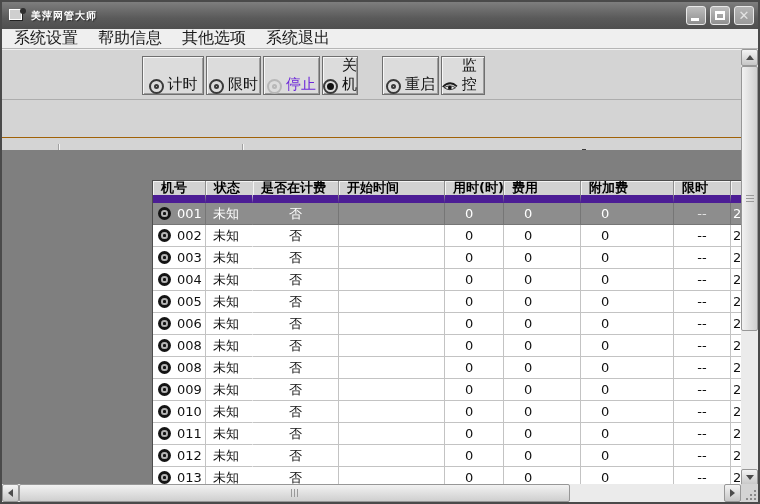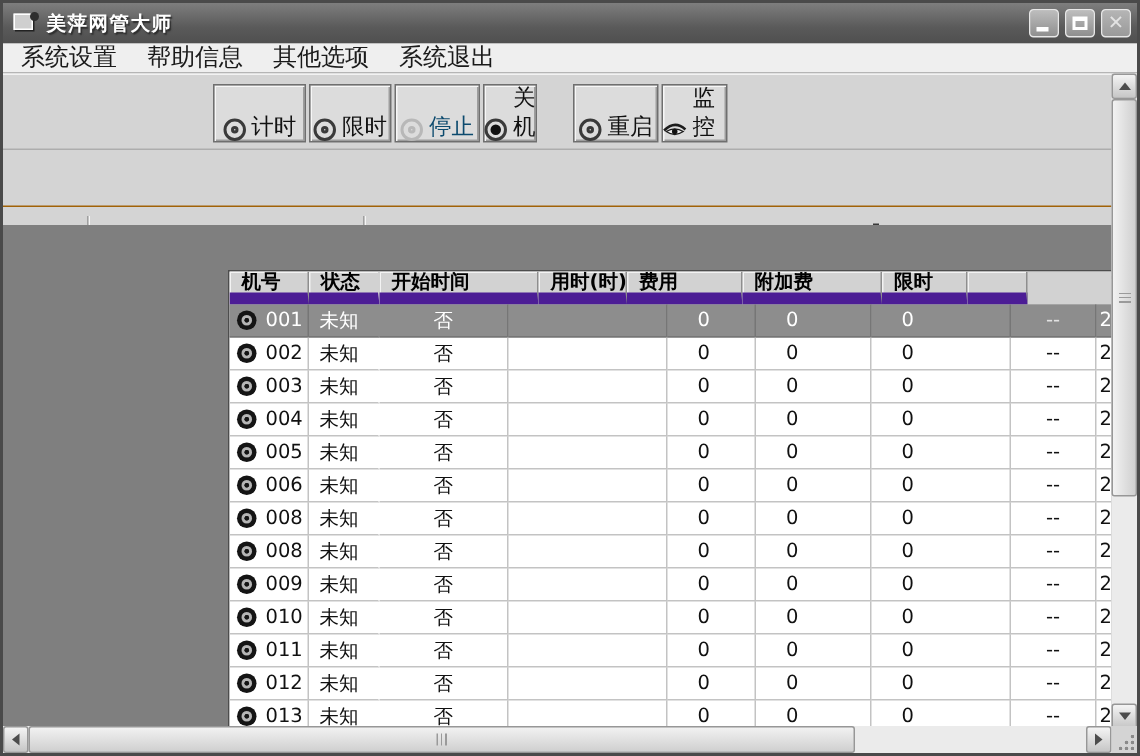--- a/index.html
+++ b/index.html
@@ -10,21 +10,21 @@
 
   
   .titlebar { position:absolute; left:0; top:0; width:756px; height:27px;
     background:linear-gradient(#7e7e7e,#5a5a5a 60%,#4f4f4f);
     display:flex; align-items:center; padding:0 4px; }
   .app-icon { width:17px; height:15px; margin:0 5px 0 3px; position:relative; }
   .app-icon .scr { position:absolute; left:0; top:1px; width:13px; height:11px;
     background:#cfcfcf; border:1px solid #fff; box-shadow:1px 1px 0 #222; }
   .app-icon .dot { position:absolute; right:0; top:0; width:6px; height:6px;
     background:#2e2e2e; border-radius:50%; }
-  .title-text { color:#fff; font-weight:bold; font-size:13px;
+  .title-text { color:#fff; font-weight:bold; font-size:10px;
     text-shadow:1px 1px 1px #2a2a2a; letter-spacing:1px; }
   .win-btns { margin-left:auto; display:flex; gap:4px; }
   .win-btn { width:20px; height:19px; border:1px solid #e8e8e8; border-radius:3px;
     background:linear-gradient(#bdbdbd,#8f8f8f); position:relative; }
   .win-btn.close { background:linear-gradient(#b5b5b5,#9a9a9a); }
   .glyph-min { position:absolute; left:4px; bottom:3px; width:8px; height:3px; background:#fff; }
   .glyph-max { position:absolute; left:4px; top:4px; width:10px; height:9px;
     border:2px solid #fff; border-top-width:3px; }
   .glyph-x { position:absolute; left:0; top:1px; width:100%; text-align:center;
     color:#e3e3e3; font-size:13px; font-weight:bold; line-height:16px; }
@@ -39,21 +39,21 @@
   .toolbar1 { position:absolute; left:0; top:47px; width:739px; height:51px;
     background:#d4d4d4; border-top:1px solid #f2f2f2; border-bottom:1px solid #adadad; }
   .machine-panel { position:absolute; left:6px; top:7px; width:130px; height:37px;
     background:#d9d9d9; border:1px solid #b0b0b0; border-bottom-color:#f0f0f0;
     border-right-color:#f0f0f0; display:flex; align-items:center; justify-content:center;
     font-size:15px; color:#6e6e6e; letter-spacing:2px; }
   .tb-btn { position:absolute; top:6px; height:39px; background:#dcdcdc;
     border:1px solid #6f6f6f; box-shadow:inset 1px 1px 0 #f7f7f7, inset -1px -1px 0 #9d9d9d;
     display:flex; align-items:flex-end; justify-content:center; gap:4px;
     font-size:15px; color:#111; }
-  .tb-btn.disabled { color:#0c4a6e; }
+  .tb-btn.disabled { color:#6d28d9; }
   .ring { width:15px; height:15px; border:2px solid #3a3a3a; border-radius:50%;
     display:flex; align-items:center; justify-content:center; flex:0 0 auto; }
   .ring i { display:block; width:5px; height:5px; border:2px solid #3a3a3a; border-radius:50%; }
   .ring.filled i { width:7px; height:7px; background:#111; border-color:#111; }
   .tb-btn.disabled .ring, .tb-btn.disabled .ring i { border-color:#b8b8b8; }
 
   
   .toolbar2 { position:absolute; left:0; top:99px; width:739px; height:49px;
     background:#d4d4d4; border-top:1px solid #a16207; border-bottom:2px solid #5a5a5a;margin-top:36px; }
   .t2-sep { position:absolute; top:6px; width:2px; height:36px;
@@ -292,20 +292,21 @@
         <rect x="5.5" y="23.5" width="8" height="2.4" fill="#6c6c6c"></rect>
       </svg>
     </div>
   </div>
 
   <div class="content">
     <div class="table-wrap">
       <div class="t-row header-row" id="header-row">
           <div class="cell c0">机号</div>
           <div class="cell c1">状态</div>
+          <div class="cell c2">是否在计费</div>
           <div class="cell c3">开始时间</div>
           <div class="cell c4">用时(时)</div>
           <div class="cell c5">费用</div>
           <div class="cell c6">附加费</div>
           <div class="cell c7">限时</div>
           <div class="cell c8"></div>
         </div>
       <div id="table-body">
           <div class="t-row selected">
             <div class="cell c0">

